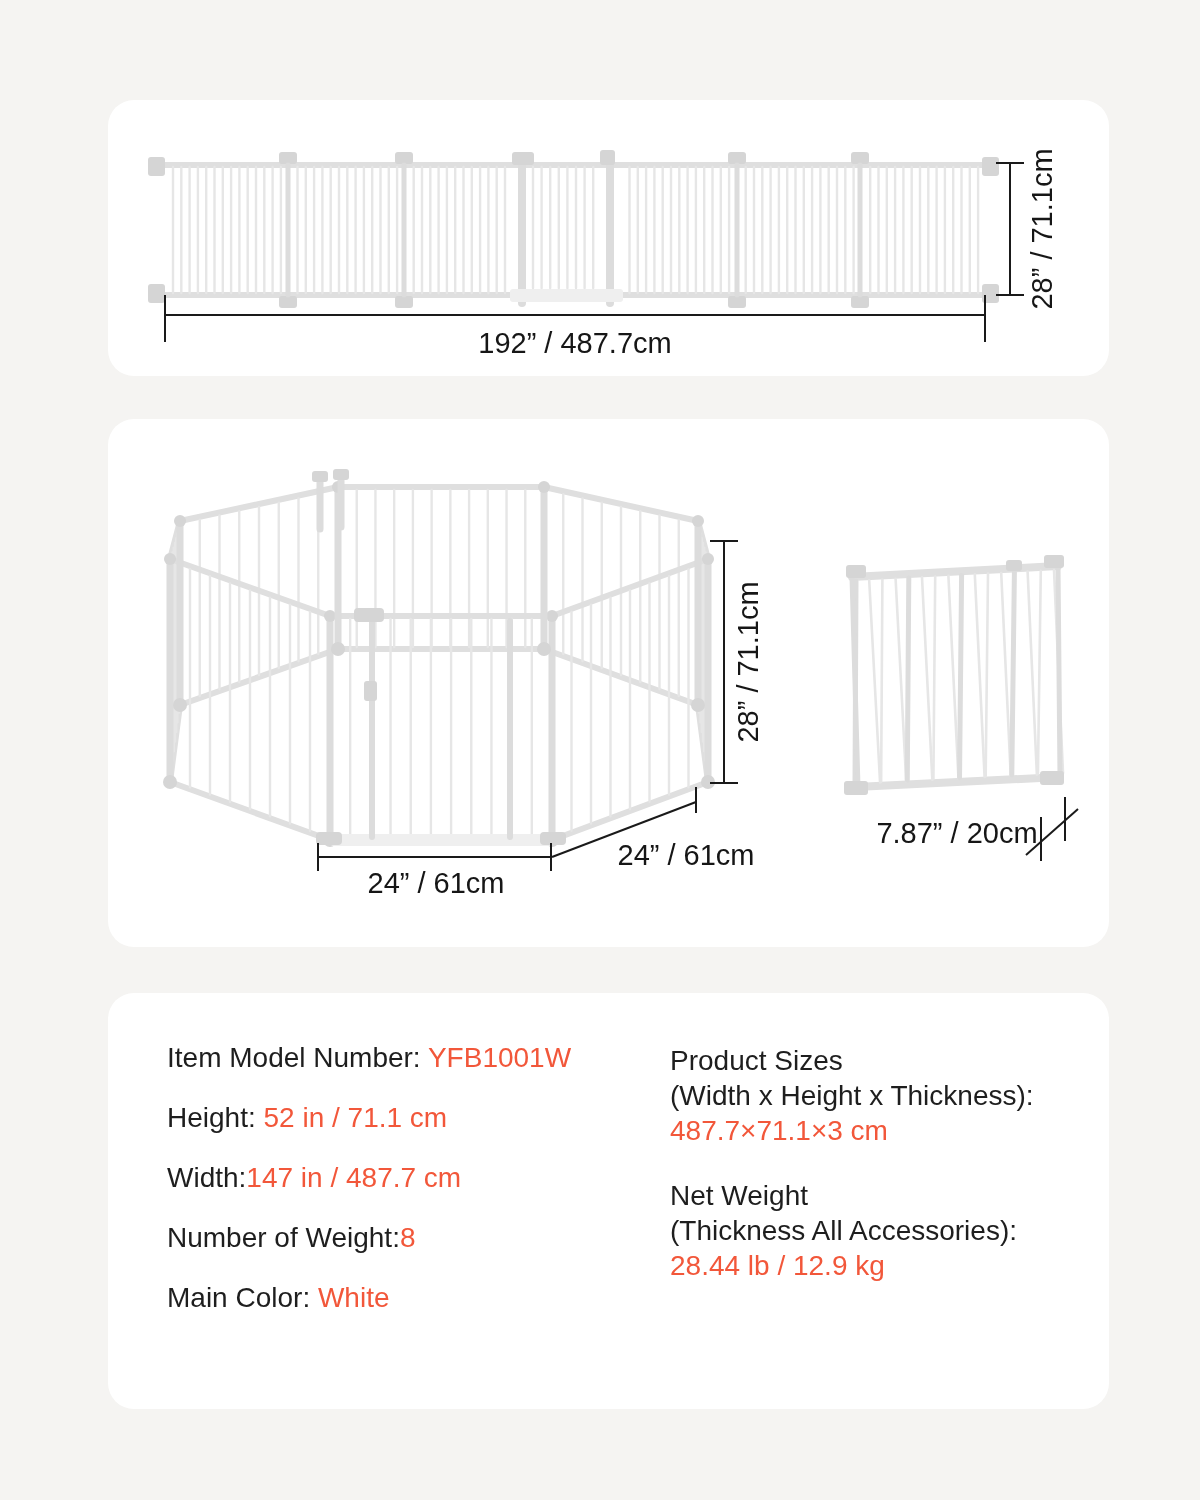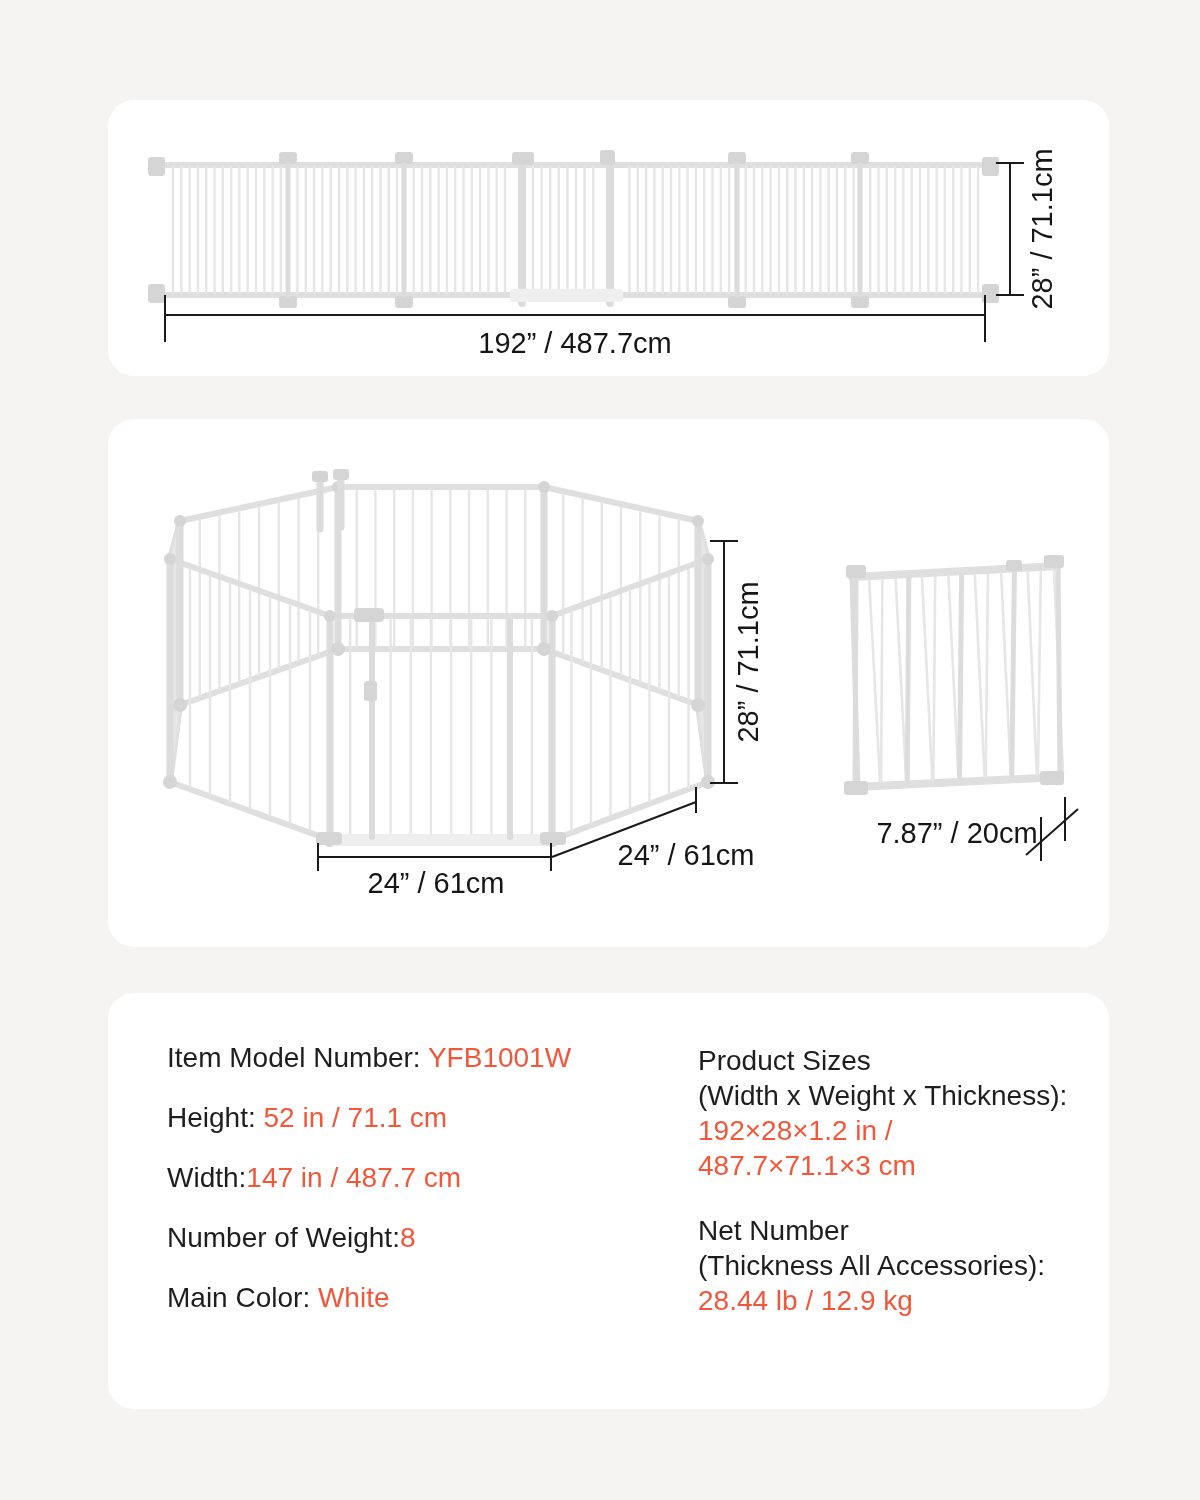--- a/index.html
+++ b/index.html
@@ -31,21 +31,21 @@
   .specs-wrap{
     position:absolute;left:59px;top:50px;right:40px;
     display:flex;flex-direction:row;
   }
   .spec-col-left{width:503px;flex:0 0 auto;}
   .spec-col-right{flex:1 1 auto;}
   .spec-row{
     font-size:28px;line-height:30px;color:#1E1E1E;
     margin-bottom:30px;white-space:pre;
   }
-  .spec-block{margin-bottom:30px;margin-left:28px;}
+  .spec-block{margin-bottom:30px;}
   .spec-line{font-size:28px;line-height:35px;color:#1E1E1E;}
   .orange{color:#F2573A;}
 </style>
 </head>
 <body>
 
 <div class="card" id="card-flat">
   <svg class="art" width="1001" height="276" viewBox="0 0 1001 276">
     <g id="flat-art">
         <line x1="57" y1="65" x2="877" y2="65" stroke="#DFDFDF" stroke-width="6" stroke-linecap="round"></line>
@@ -351,24 +351,23 @@
     <div class="spec-col-left">
       <div class="spec-row"><span>Item Model Number: </span><span class="orange">YFB1001W</span></div>
       <div class="spec-row"><span>Height: </span><span class="orange">52 in / 71.1 cm</span></div>
       <div class="spec-row"><span>Width:</span><span class="orange">147 in / 487.7 cm</span></div>
       <div class="spec-row"><span>Number of Weight:</span><span class="orange">8</span></div>
       <div class="spec-row"><span>Main Color: </span><span class="orange">White</span></div>
     </div>
     <div class="spec-col-right">
       <div class="spec-block">
         <div class="spec-line">Product Sizes</div>
-        <div class="spec-line">(Width x Weight x Thickness):</div>
-        <div class="spec-line orange">192×28×1.2 in /</div>
+        <div class="spec-line">(Width x Height x Thickness):</div>
         <div class="spec-line orange">487.7×71.1×3 cm</div>
       </div>
       <div class="spec-block">
-        <div class="spec-line">Net Number</div>
+        <div class="spec-line">Net Weight</div>
         <div class="spec-line">(Thickness All Accessories):</div>
         <div class="spec-line orange">28.44 lb / 12.9 kg</div>
       </div>
     </div>
   </div>
 </div>
 
 </body></html>

